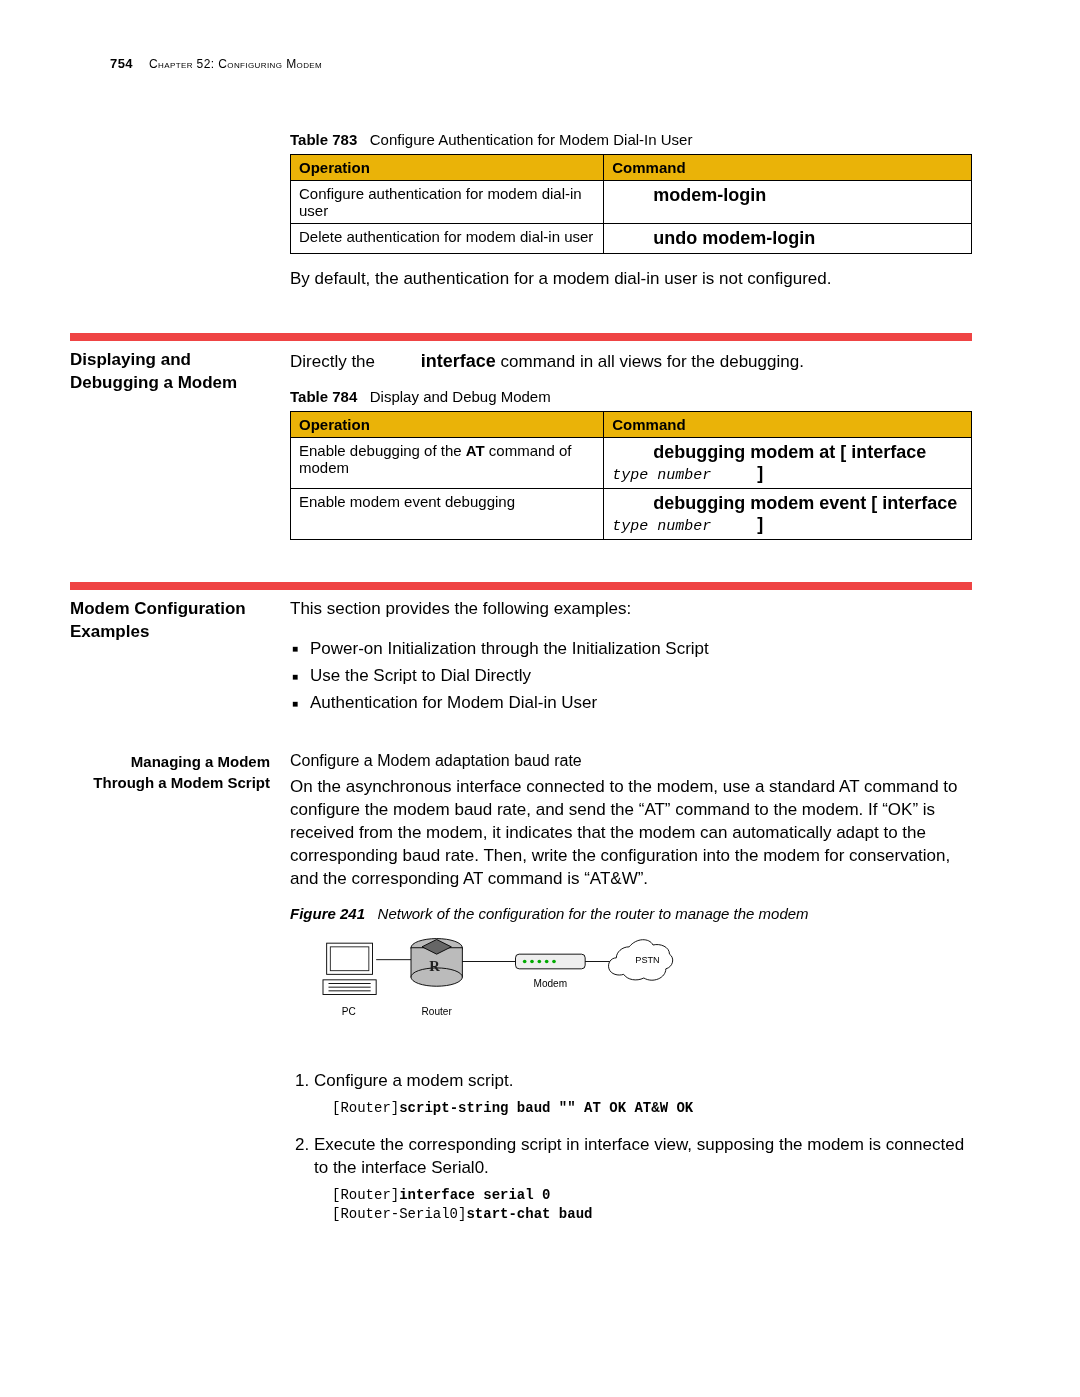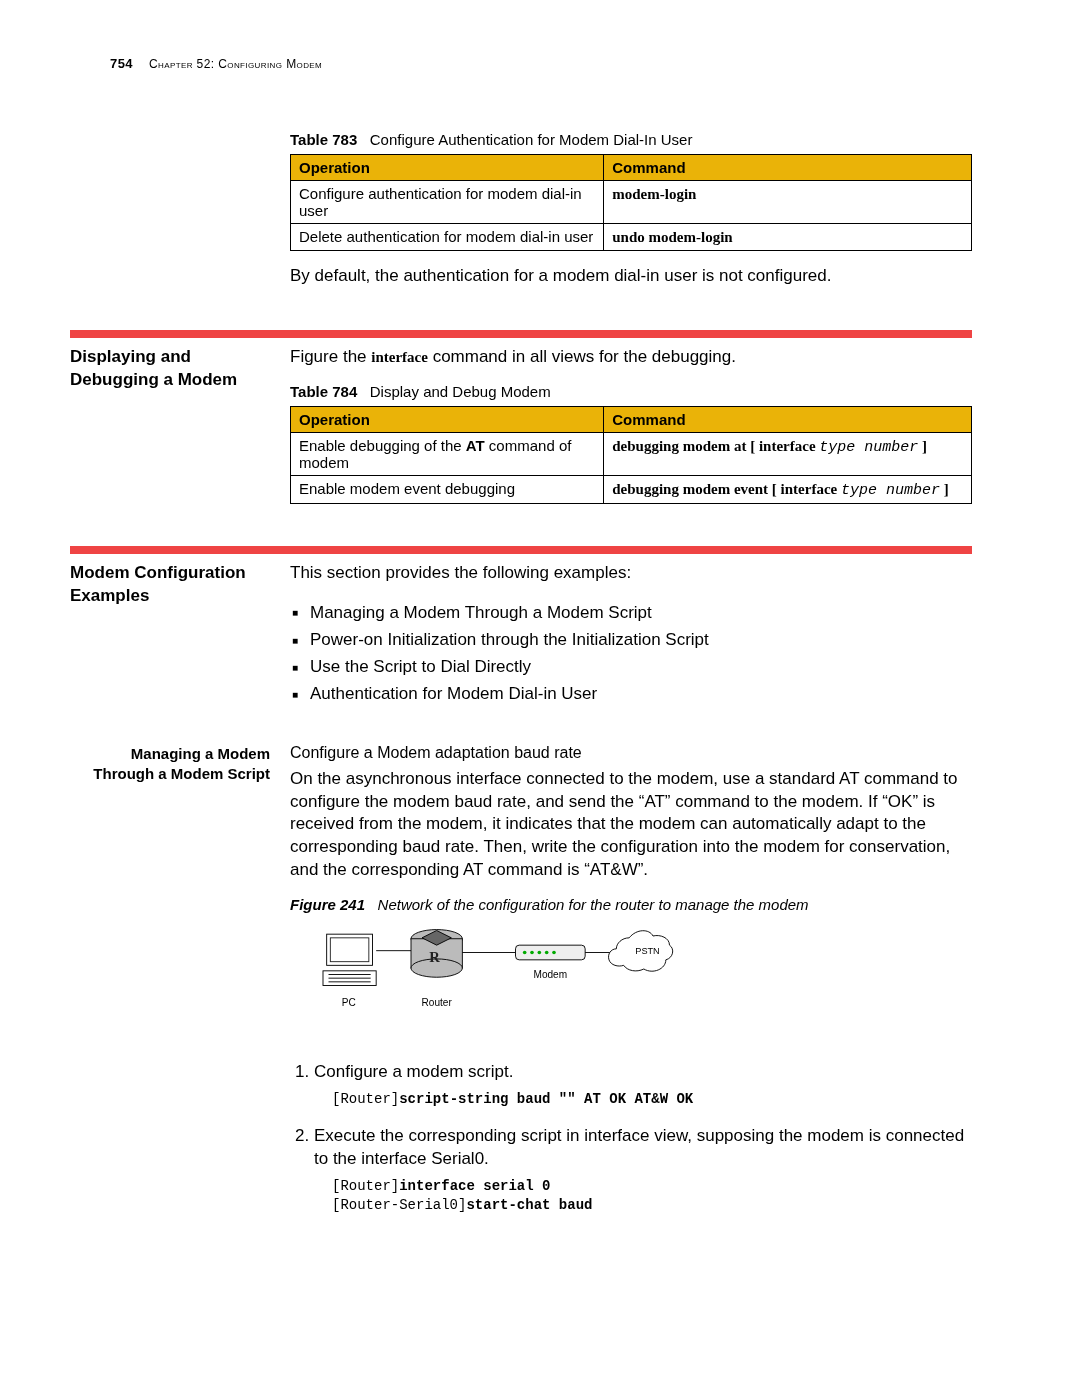--- a/index.html
+++ b/index.html
@@ -66,21 +66,21 @@
   table.cmd th, table.cmd td {
     border: 1px solid #000;
     padding: 4px 8px;
     text-align: left;
     vertical-align: top;
   }
   table.cmd th {
     font-weight: bold;
     background: #eab308;
   }
-  .monob { font-family: Liberation Serif, serif; font-weight: bold; font-size: 15px; }
+  .monob { font-family: Liberation Sans, sans-serif; font-weight: bold; font-size: 18px; margin-left: 41px; }
   .monoi { font-family: "Courier New", monospace; font-style: italic; font-size: 15px; }
   .body-text { font-size: 17px; line-height: 1.35; margin: 6px 0 14px 0; }
   ul.sq {
     list-style: none;
     padding-left: 20px;
     margin: 6px 0 16px 0;
     font-size: 17px;
     line-height: 1.6;
   }
   ul.sq li::before {
@@ -151,21 +151,21 @@
 
   <div class="sect layout">
     <div class="left-col">
       <div class="sect-head-left">
         <span>Displaying and</span><br>
         <span>Debugging a Modem</span>
       </div>
     </div>
     <div class="right-col">
       <p class="body-text" style="margin-top:0;">
-        <span>Figure the </span><span class="monob">interface</span><span> command in all views for the debugging.</span>
+        <span>Directly the </span><span class="monob">interface</span><span> command in all views for the debugging.</span>
       </p>
       <div class="caption">
         <span class="cbold">Table 784</span>&nbsp;&nbsp;
         <span>Display and Debug Modem</span>
       </div>
       <table class="cmd">
         <tbody>
             <tr>
           <th style="width:46%;">Operation</th>
           <th>Command</th>
@@ -192,21 +192,20 @@
   <div class="sect layout">
     <div class="left-col">
       <div class="sect-head-left">
         <span>Modem Configuration</span><br>
         <span>Examples</span>
       </div>
     </div>
     <div class="right-col">
       <p class="body-text" style="margin-top:0;">This section provides the following examples:</p>
       <ul class="sq">
-        <li>Managing a Modem Through a Modem Script</li>
         <li>Power-on Initialization through the Initialization Script</li>
         <li>Use the Script to Dial Directly</li>
         <li>Authentication for Modem Dial-in User</li>
       </ul>
     </div>
   </div>
 
   <div class="layout" style="margin-top:20px;">
     <div class="left-col">
       <div class="sub-head-left">

